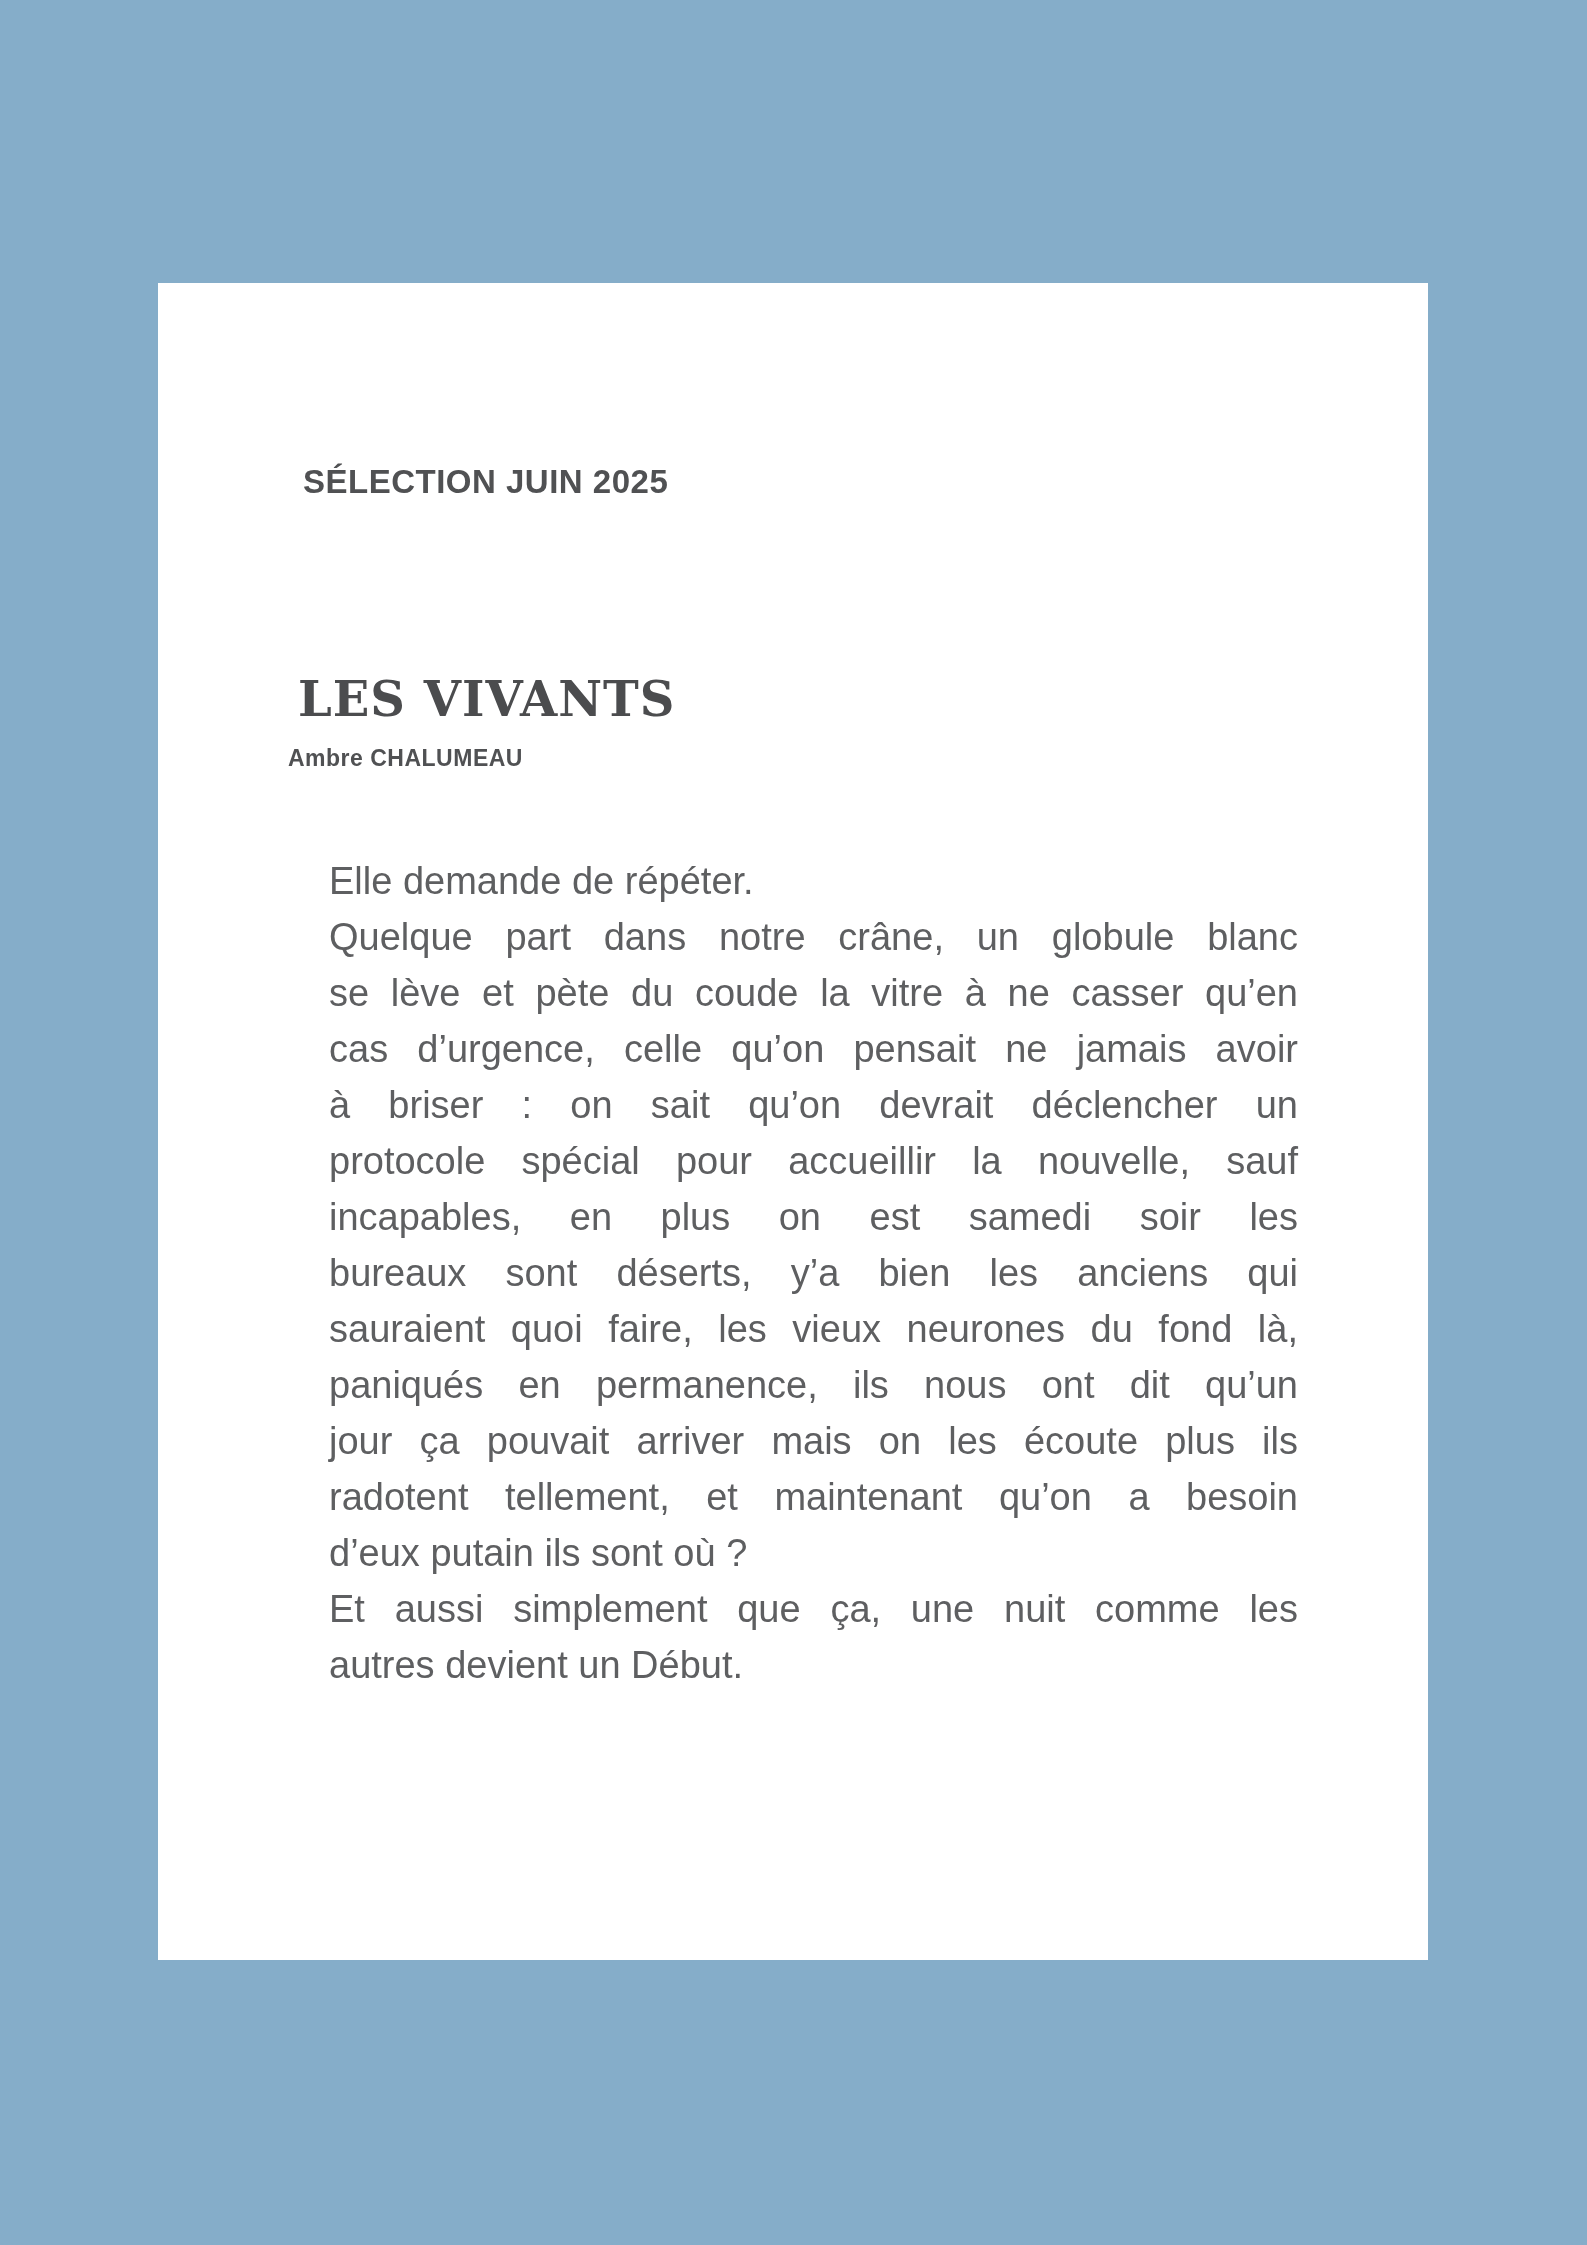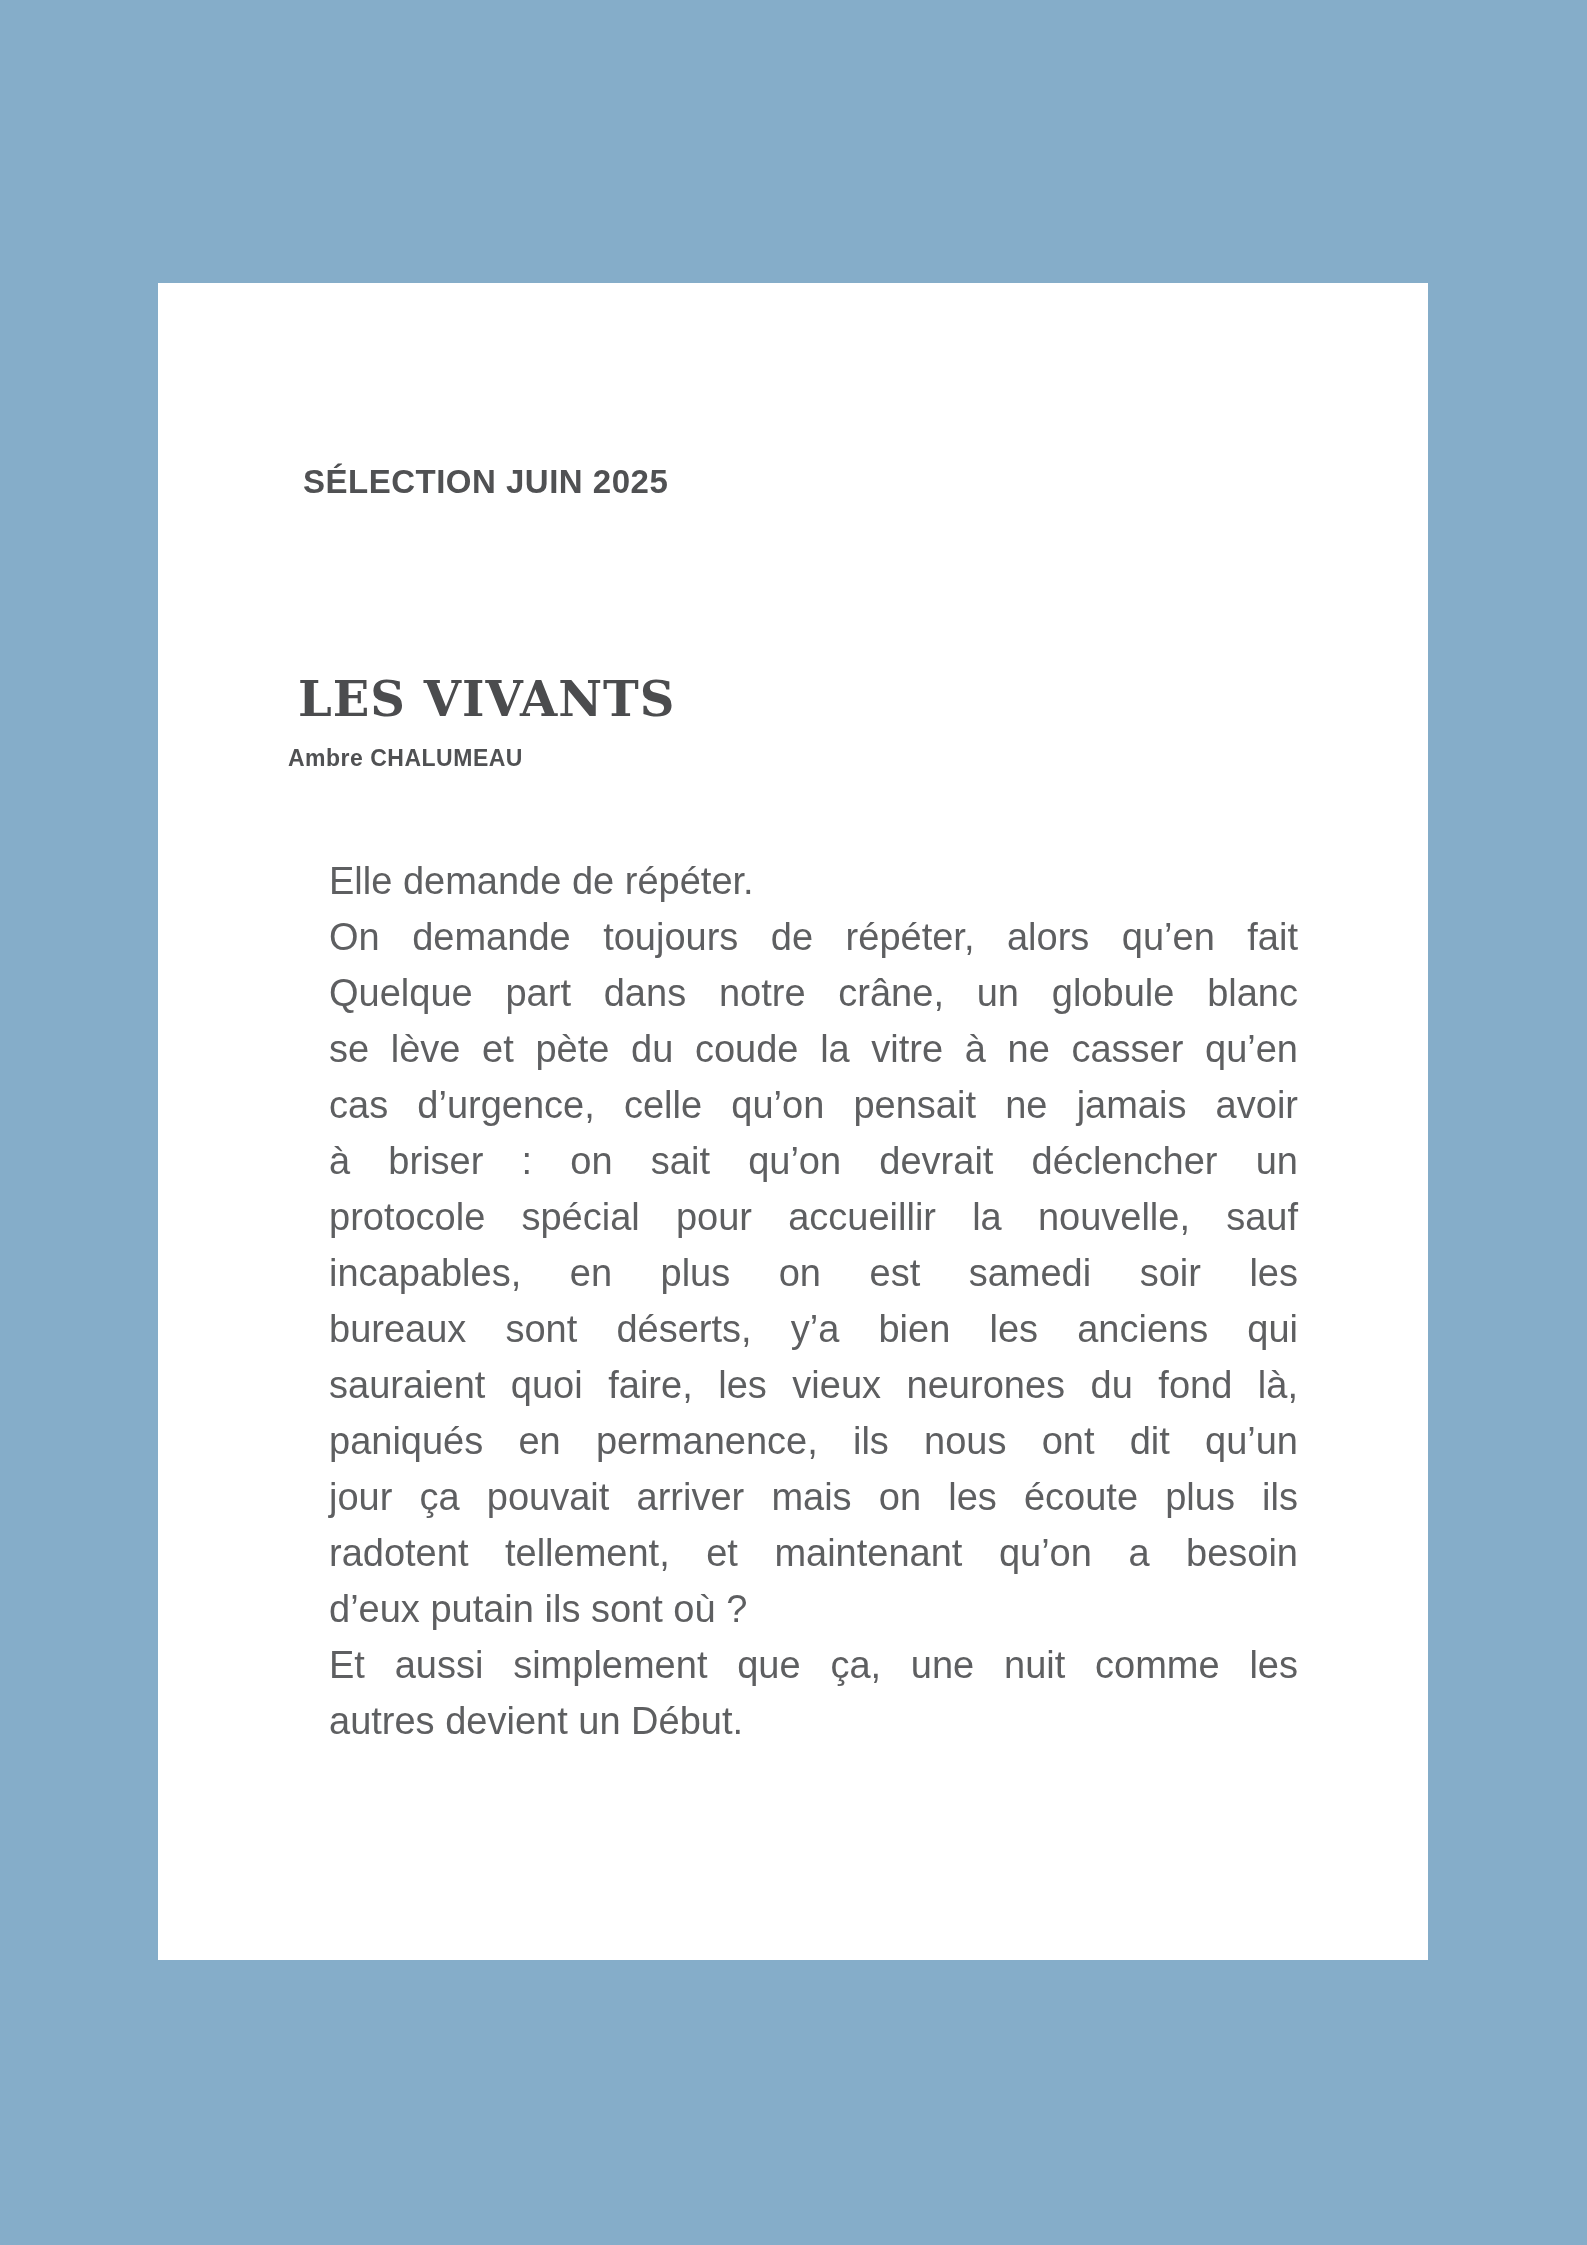--- a/index.html
+++ b/index.html
@@ -77,21 +77,20 @@
 
 <div class="page">
   <div class="kicker">SÉLECTION JUIN 2025</div>
 
   <h1 class="title">LES VIVANTS</h1>
 
   <div class="author">Ambre CHALUMEAU</div>
 
   <div class="body-text">
       <div class="line">Elle demande de répéter.</div>
-      <div class="line just">On demande toujours de répéter, alors qu’en fait</div>
       <div class="line just">Quelque part dans notre crâne, un globule blanc</div>
       <div class="line just">se lève et pète du coude la vitre à ne casser qu’en</div>
       <div class="line just">cas d’urgence, celle qu’on pensait ne jamais avoir</div>
       <div class="line just">à briser : on sait qu’on devrait déclencher un</div>
       <div class="line just">protocole spécial pour accueillir la nouvelle, sauf</div>
       <div class="line just">incapables, en plus on est samedi soir les</div>
       <div class="line just">bureaux sont déserts, y’a bien les anciens qui</div>
       <div class="line just">sauraient quoi faire, les vieux neurones du fond là,</div>
       <div class="line just">paniqués en permanence, ils nous ont dit qu’un</div>
       <div class="line just">jour ça pouvait arriver mais on les écoute plus ils</div>

